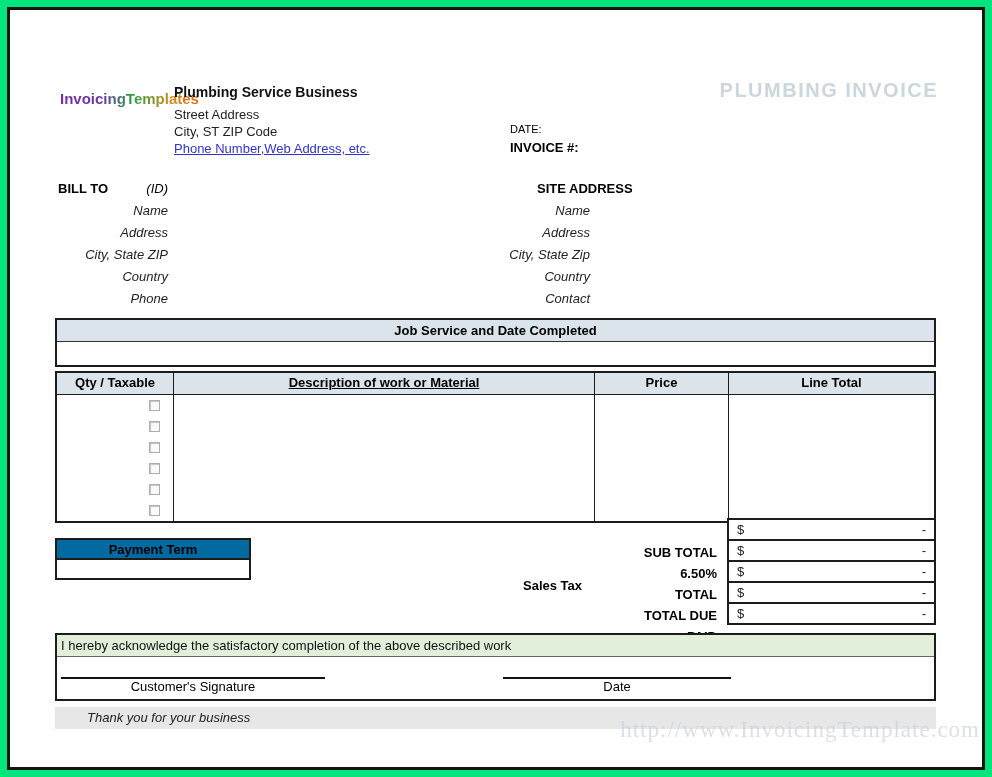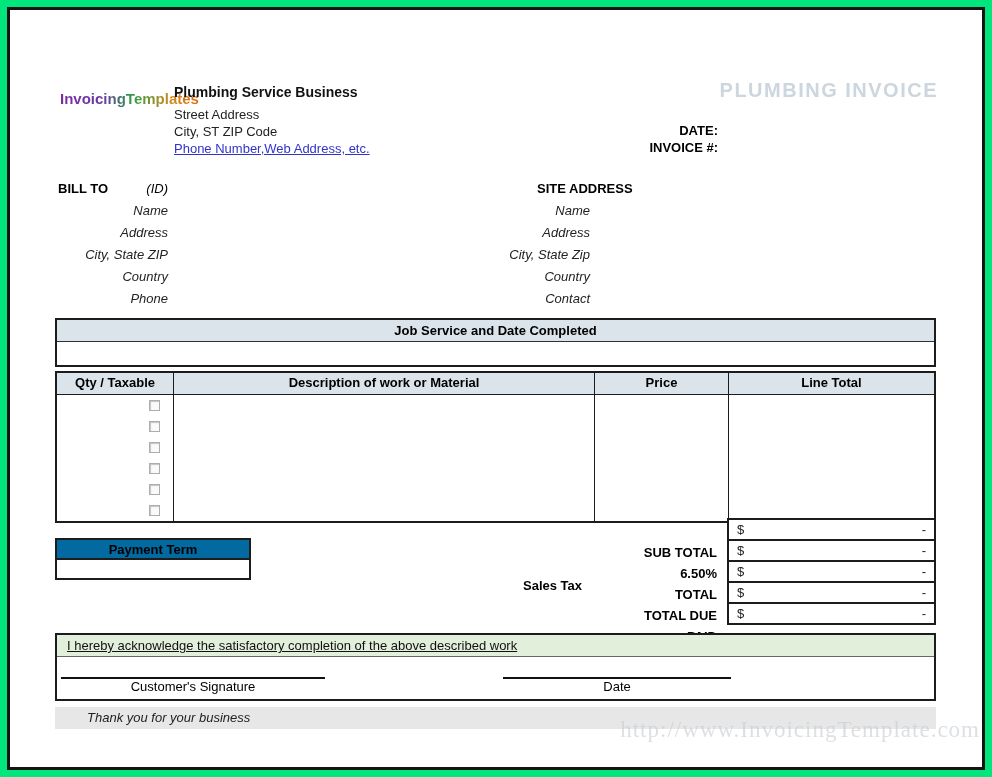--- a/index.html
+++ b/index.html
@@ -20,22 +20,22 @@
   .logo {
     left:50px; top:80px; font-size:15px; font-weight:bold; white-space:nowrap;
     background:linear-gradient(90deg,#7b2fa0 0%,#6a35a8 30%,#2e9e44 52%,#cf8a1f 80%,#e06a10 100%);
     -webkit-background-clip:text; background-clip:text; color:transparent;
   }
   .company-name { left:164px; top:74px; font-size:14px; font-weight:bold; color:#111; }
   .company-line1 { left:164px; top:97px; font-size:13px; color:#222; }
   .company-line2 { left:164px; top:114px; font-size:13px; color:#222; }
   .company-link  { left:164px; top:131px; font-size:13px; color:#3333cc; text-decoration:underline; cursor:pointer; }
   .invoice-title { top:69px; right:44px; font-size:20px; font-weight:bold; letter-spacing:1.5px; color:#ccd6de; }
-  .date-label    { left:500px; top:113px; width:208px; text-align:right; font-size:13px; font-weight:bold; }
-  .invno-label   { left:500px; top:130px; width:208px; text-align:right; font-size:13px; font-weight:bold; }
+  .date-label    { left:500px; top:113px; width:208px; font-size:11px; font-weight:normal; }
+  .invno-label   { left:500px; top:130px; width:208px; font-size:13px; font-weight:bold; }
 
   
   .billto-title { left:48px; top:168px; font-size:13px; font-weight:bold; height:22px; line-height:22px; }
   .billto-id    { left:45px; top:168px; width:113px; text-align:right; font-size:13px; font-style:italic; height:22px; line-height:22px; }
   .billto-fields { left:45px; top:190px; width:113px; text-align:right; }
   .site-title  { left:527px; top:168px; font-size:13px; font-weight:bold; height:22px; line-height:22px; }
   .site-fields { left:420px; top:190px; width:160px; text-align:right; }
   .field-row { height:22px; line-height:22px; font-size:13px; font-style:italic; color:#222; }
 
   
@@ -43,21 +43,21 @@
   .job-head { height:22px; line-height:21px; background:#dbe4ea; border-bottom:1px solid #333;
               text-align:center; font-size:13px; font-weight:bold; }
   .job-input { height:23px; }
 
   
   .items-table { left:45px; top:361px; width:881px; border:2px solid #1c1c1c; }
   .items-head { display:flex; background:#dbe4ea; border-bottom:1px solid #1c1c1c; }
   .items-head .cell { height:21px; line-height:20px; text-align:center; font-size:13px; font-weight:bold; border-right:1px solid #1c1c1c; }
   .items-body { display:flex; height:126px; }
   .items-body .col { border-right:1px solid #1c1c1c; }
-  .c1 { width:117px; } .c2 { width:421px; } .c3 { width:134px; } .c4 { flex:1; border-right:none !important; }
+  .c1 { width:117px; } .c2 { width:421px;text-decoration:underline; } .c3 { width:134px; } .c4 { flex:1; border-right:none !important; }
   .checkbox-stack { display:flex; flex-direction:column; align-items:flex-end; padding:5px 13px 0 0; gap:10px; }
   .checkbox { width:11px; height:11px; border:1px solid #adadad; background:#fafafa;
               box-shadow:inset 1px 1px 1px rgba(0,0,0,0.22); }
 
   
   .totals-labels { left:400px; top:532px; width:307px; text-align:right; }
   .total-label { height:21px; line-height:21px; font-size:13px; font-weight:bold; }
   .salestax-label { left:513px; top:529px; height:21px; line-height:21px; font-size:13px; font-weight:bold;margin-top:36px; }
   .amount-stack { left:717px; top:508px; width:209px; }
   .amount-box { height:23px; border:2px solid #1c1c1c; background:#fff; display:flex;
@@ -66,21 +66,21 @@
 
   
   .payterm { left:45px; top:528px; width:196px; }
   .payterm-head { height:22px; line-height:19px; background:#0369a1; border:2px solid #1c1c1c;
                   text-align:center; font-size:13px; font-weight:bold; }
   .payterm-cell { height:22px; border:2px solid #1c1c1c; margin-top:-2px; background:#fff; }
 
   
   .ack-box { left:45px; top:623px; width:881px; height:68px; border:2px solid #1c1c1c; }
   .ack-bar { height:22px; line-height:21px; background:#e2efda; border-bottom:1px solid #666;
-             font-size:13px; color:#111; padding-left:10px;text-decoration:underline; }
+             font-size:13px; color:#111; padding-left:4px; }
   .sig-line { position:absolute; border-top:2px solid #111; }
   .sig-line.one { left:4px; top:42px; width:264px; }
   .sig-line.two { left:446px; top:42px; width:228px; }
   .sig-label { position:absolute; top:44px; text-align:center; font-size:13px; }
   .sig-label.one { left:4px; width:264px; }
   .sig-label.two { left:446px; width:228px; }
 
   
   .thanks-bar { left:45px; top:697px; width:881px; height:22px; line-height:22px; background:#e7e7e7;
                 text-align:left; font-size:13px; font-style:italic; color:#222;padding-left:32px; }

